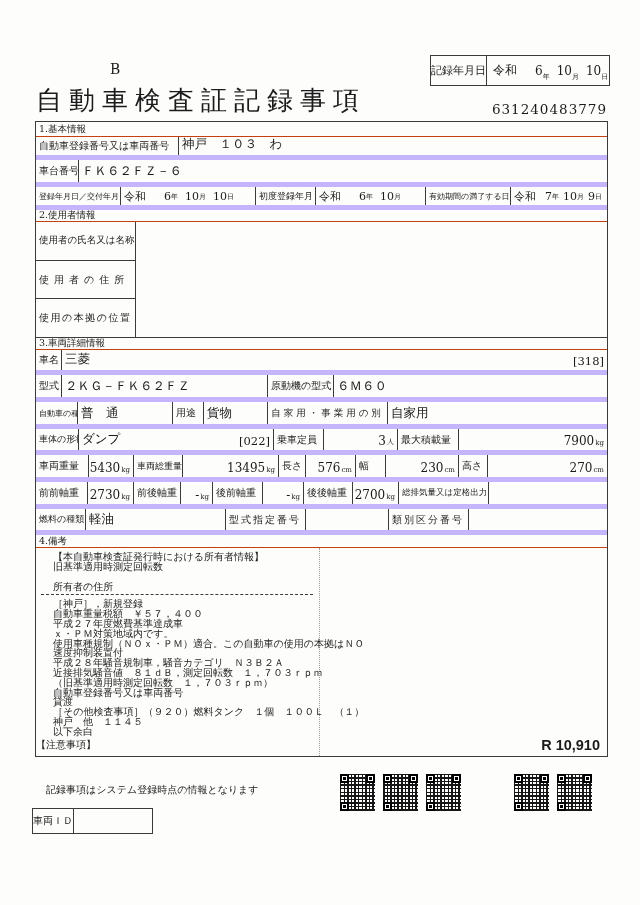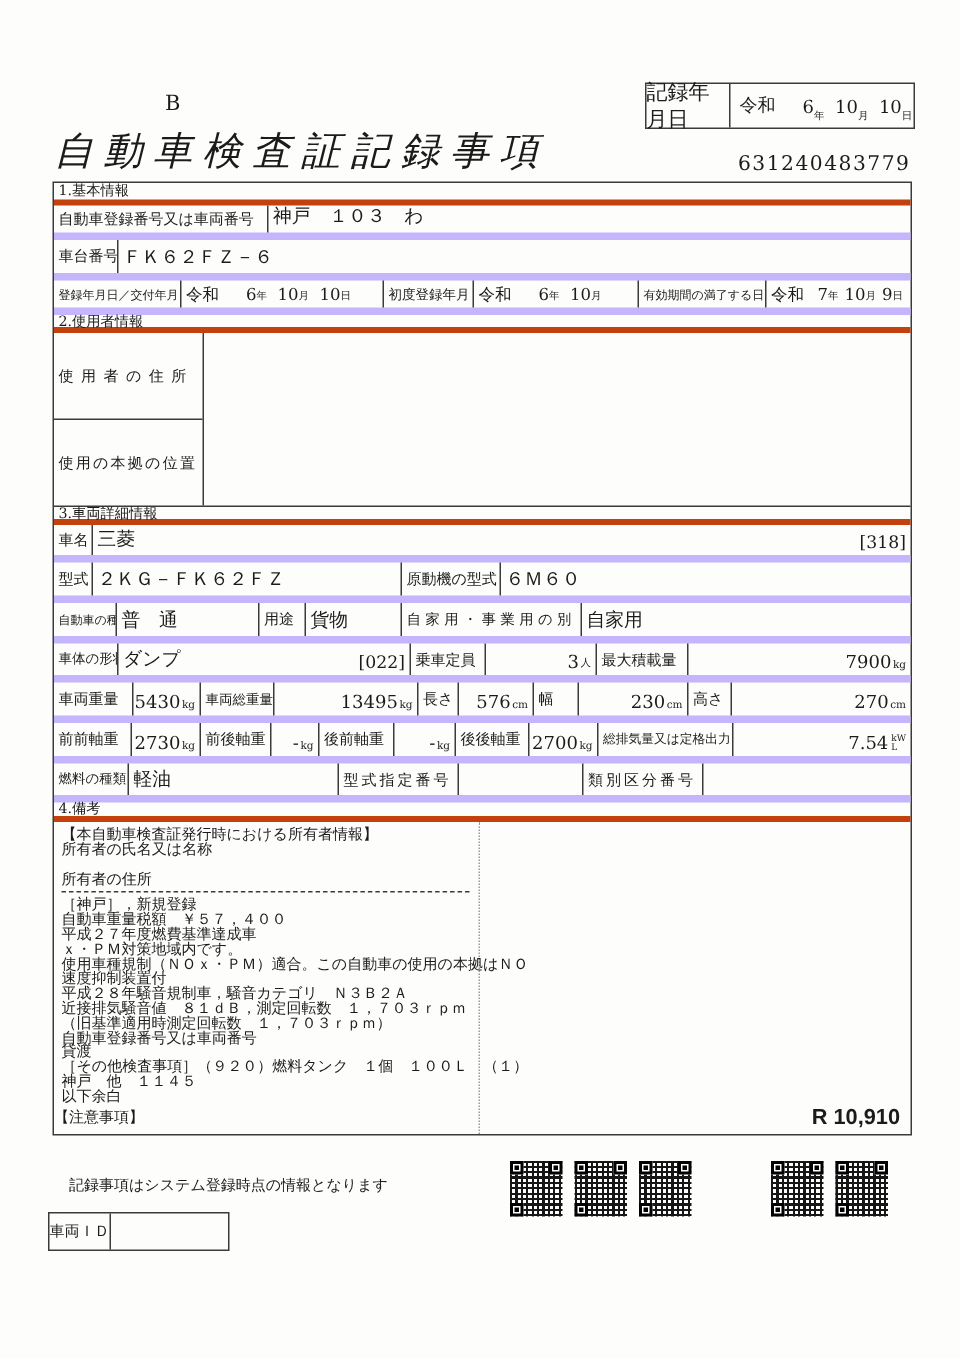--- a/index.html
+++ b/index.html
@@ -4,42 +4,42 @@
 <style>
   * { margin:0; padding:0; box-sizing:border-box; }
   html,body { background:#ffffff; }
   .page {
     position:relative; width:640px; height:905px; background:#fdfdfc;
     font-family:"DejaVu Serif","Liberation Serif",serif; color:#1b1b1b;
     overflow:hidden;
   }
   
   .form-mark { position:absolute; left:110px; top:61px; font-size:14px; }
-  .doc-title { position:absolute; left:36px; top:83px; font-size:26px; letter-spacing:7px; white-space:nowrap;font-style:italic; }
+  .doc-title { position:absolute; left:36px; top:83px; font-size:26px; letter-spacing:7px; white-space:nowrap; }
   .doc-number { position:absolute; right:33px; top:101px; font-size:13.5px; letter-spacing:1px; }
   .record-date-box {
     position:absolute; left:430px; top:55px; width:180px; height:31px;
     border:1.5px solid #3b3b3b; display:flex;
   }
   .record-date-box .rlabel {
-    width:56px; border-right:1px solid #3b3b3b; font-size:14px;
+    width:56px; border-right:1px solid #3b3b3b; font-size:11px;
     display:flex; align-items:center; justify-content:center;
   }
   .record-date-box .rval { flex:1; display:flex; align-items:center; padding-left:6px; }
   
   .d-era { font-size:12px; margin-right:11px; white-space:nowrap; }
   .d-num { font-size:12px; margin-left:7px; }
   .d-u { font-size:7px; align-self:flex-end; padding-bottom:3px; }
   .dateflex { display:flex; align-items:center;text-align:right; }
   
   .main-table {
     position:absolute; left:35px; top:121px; width:573px; height:636px;
     border:1.5px solid #3b3b3b; display:flex; flex-direction:column; background:transparent;
   }
-  .band { font-size:9.5px; padding-left:3px; border-bottom:4px solid #c2410c; display:flex; align-items:center; }
+  .band { font-size:9.5px; padding-left:3px; border-bottom:1px solid #c2410c; display:flex; align-items:center; }
   .trow { display:flex; border-bottom:5px solid #c4b5fd; }
   .cell { border-right:1px solid #3b3b3b; display:flex; align-items:center; padding:0 3px; overflow:hidden; white-space:nowrap; }
   .cell.last { border-right:none; }
   .lbl { font-size:10px; }
   .lbl-s { font-size:8px; }
   .lbl-m { font-size:9px; }
   .val { font-size:12.5px; align-items:flex-end; padding-bottom:2px; }
   .val-sp { justify-content:space-between; }
   .num-r { justify-content:flex-end; align-items:flex-end; padding-bottom:2px; font-size:12px; }
   .unit { font-size:7px; margin-left:1px; padding-bottom:1px; }
@@ -52,21 +52,21 @@
   
   .sec2 { display:flex; border-bottom:1px solid #3b3b3b; }
   .sec2-labels { width:100px; border-right:1px solid #3b3b3b; display:flex; flex-direction:column; }
   .sec2-labels .s2cell { flex:1; display:flex; align-items:center; padding-left:3px; border-bottom:1px solid #3b3b3b; }
   .sec2-labels .s2cell.last { border-bottom:none;font-family:Liberation Serif, serif; }
   .sec2-open { flex:1; }
   
   .remarks { position:relative; flex:1; border-bottom:none; }
   .remarks-divider { position:absolute; left:283px; top:0; bottom:0; border-left:1px dotted #9a9a9a; }
   .remarks-left { position:absolute; left:5px; top:4px; width:276px; font-size:10px; line-height:9.8px; }
-  .rline { white-space:nowrap; }
+  .rline { white-space:nowrap;margin-left:12px; }
   .rgap { height:10px; }
   .rdash { border-top:1.5px dashed #3b3b3b; margin:3px 0 4px 0; width:272px; }
   .remarks-total {
     position:absolute; right:7px; bottom:3px;
     font-family:"Liberation Sans","DejaVu Sans",sans-serif; font-weight:bold; font-size:14.5px;
   }
   
   .notice-title { position:absolute; left:36px; top:738px; font-size:10px; }
   .notice-text { position:absolute; left:46px; top:783px; font-size:10px; }
   .vid-box { position:absolute; left:32px; top:808px; width:121px; height:26px; border:1px solid #3b3b3b; display:flex; }
@@ -149,20 +149,21 @@
           <span class="d-u">月</span>
         <span class="d-num" style="font-size:11px;margin-left:4px">9</span>
           <span class="d-u">日</span>
       </div>
     </div>
 
     <div class="band" style="height:12px">2.使用者情報</div>
 
     <div class="sec2" style="height:116px">
       <div class="sec2-labels">
+        <div class="s2cell lbl" style="font-size:9.5px">使用者の氏名又は名称</div>
         <div class="s2cell lbl ls5">使用者の住所</div>
         <div class="s2cell last lbl" style="letter-spacing:1.5px">使用の本拠の位置</div>
       </div>
       <div class="sec2-open"></div>
     </div>
 
     <div class="band" style="height:12px">3.車両詳細情報</div>
 
     <div class="trow" style="height:25px">
       <div class="cell lbl" style="width:26px">車名</div>
@@ -249,45 +250,38 @@
       <div class="cell num-r" style="width:41px">
           <span>-</span>
           <span class="unit">kg</span>
         </div>
       <div class="cell lbl" style="width:49px">後後軸重</div>
       <div class="cell num-r" style="width:46px">
           <span>2700</span>
           <span class="unit">kg</span>
         </div>
       <div class="cell" style="width:90px;font-size:8.5px">総排気量又は定格出力</div>
-      <div class="cell last num-r" style="flex:1">
-        <span>7.54</span>
-        <span class="unit-stack">
-          <span>kW</span>
-          <span>L</span>
-        </span>
-      </div>
     </div>
 
     <div class="trow" style="height:26px">
       <div class="cell lbl-m" style="width:50px">燃料の種類</div>
       <div class="cell val" style="width:140px">軽油</div>
       <div class="cell lbl ls2" style="width:80px">型式指定番号</div>
       <div class="cell val" style="width:83px"></div>
       <div class="cell lbl ls2" style="width:80px">類別区分番号</div>
       <div class="cell last val" style="flex:1"></div>
     </div>
 
     <div class="band" style="height:13px">4.備考</div>
 
     <div class="remarks">
       <div class="remarks-divider"></div>
       <div class="remarks-left">
         <div class="rline">【本自動車検査証発行時における所有者情報】</div>
-        <div class="rline">所有者の氏名又は名称</div>
+        <div class="rline">旧基準適用時測定回転数</div>
         <div class="rgap"></div>
         <div class="rline">所有者の住所</div>
         <div class="rdash"></div>
         <div class="rline">［神戸］，新規登録</div>
         <div class="rline">自動車重量税額　￥５７，４００</div>
         <div class="rline">平成２７年度燃費基準達成車</div>
         <div class="rline">ｘ・ＰＭ対策地域内です。</div>
         <div class="rline">使用車種規制（ＮＯｘ・ＰＭ）適合。この自動車の使用の本拠はＮＯ</div>
         <div class="rline">速度抑制装置付</div>
         <div class="rline">平成２８年騒音規制車，騒音カテゴリ　Ｎ３Ｂ２Ａ</div>

